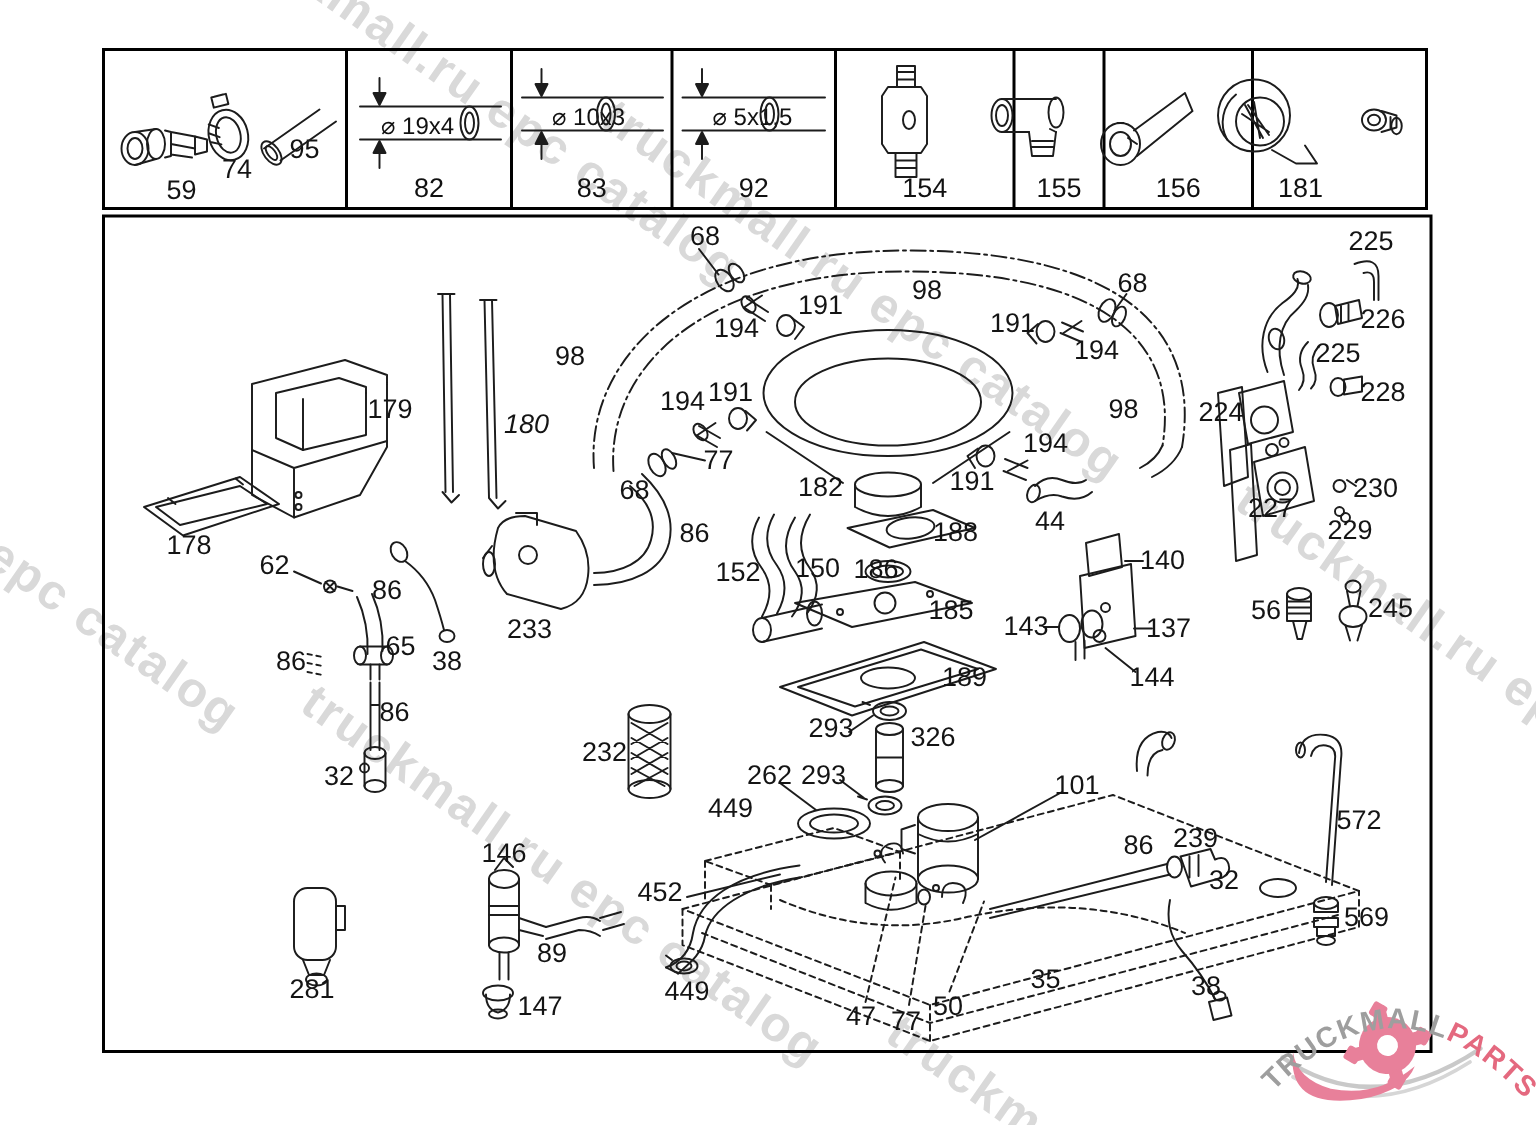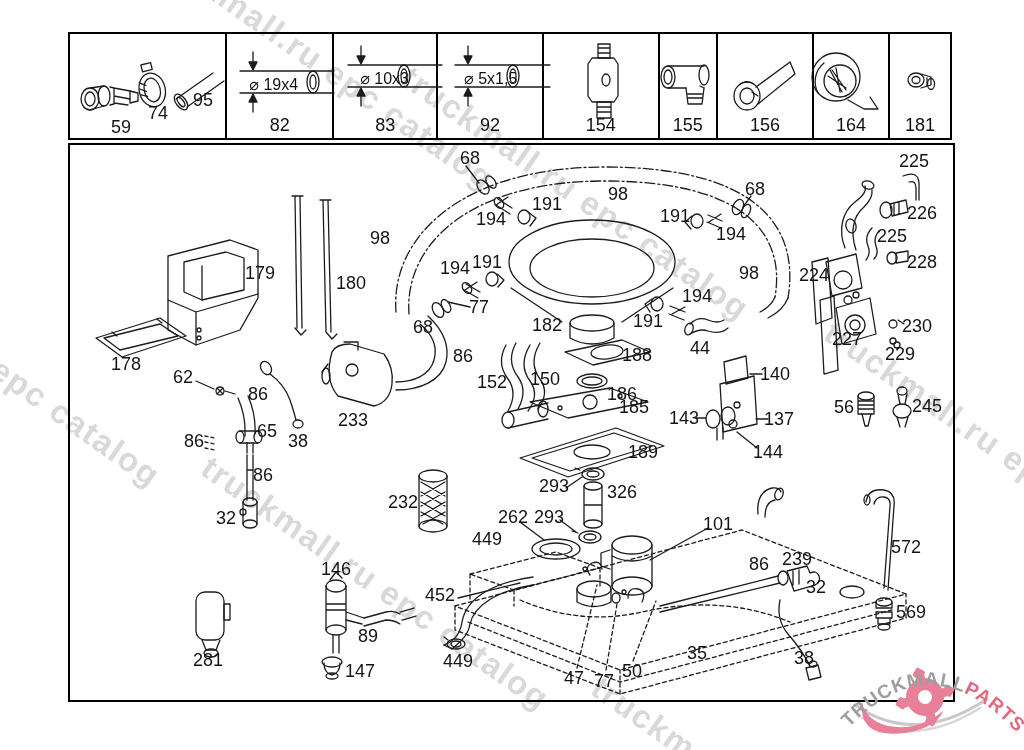--- a/index.html
+++ b/index.html
@@ -68,23 +68,20 @@
       <div class="cell-id">92</div>
     </div>
     <div class="cell c5">
       <div class="cell-id">154</div>
     </div>
     <div class="cell c6">
       <div class="cell-id">155</div>
     </div>
     <div class="cell c7">
       <div class="cell-id">156</div>
-    </div>
-    <div class="cell c8">
-      <div class="cell-id">164</div>
     </div>
     <div class="cell c9">
       <div class="cell-id">181</div>
     </div>
   </div>
 
   <div id="main-box"></div>
 
   <svg id="art" width="1024" height="750" viewBox="0 0 1024 750" xmlns="http://www.w3.org/2000/svg">
     <g stroke="#1c1c1c" stroke-width="1.3" fill="none" stroke-linecap="round" stroke-linejoin="round">
@@ -506,31 +503,31 @@
       <div class="plabel" style="left: 749px; top: 273px;">98</div>
       <div class="plabel" style="left: 914px; top: 161px;">225</div>
       <div class="plabel" style="left: 922px; top: 213px;">226</div>
       <div class="plabel" style="left: 892px; top: 236px;">225</div>
       <div class="plabel" style="left: 814px; top: 243px; margin-top: 32px;">224</div>
       <div class="plabel" style="left: 922px; top: 262px;">228</div>
       <div class="plabel" style="left: 917px; top: 326px;">230</div>
       <div class="plabel" style="left: 847px; top: 339px;">227</div>
       <div class="plabel" style="left: 900px; top: 354px;">229</div>
       <div class="plabel" style="left: 260px; top: 273px;">179</div>
-      <div class="plabel" style="left: 351px; top: 283px;">180</div>
+      <div class="plabel" style="left: 351px; top: 283px; font-style: italic;">180</div>
       <div class="plabel" style="left: 126px; top: 364px;">178</div>
       <div class="plabel" style="left: 183px; top: 377px;">62</div>
       <div class="plabel" style="left: 455px; top: 268px;">194</div>
       <div class="plabel" style="left: 487px; top: 262px;">191</div>
       <div class="plabel" style="left: 479px; top: 307px;">77</div>
       <div class="plabel" style="left: 423px; top: 327px;">68</div>
       <div class="plabel" style="left: 463px; top: 356px;">86</div>
       <div class="plabel" style="left: 547px; top: 325px;">182</div>
       <div class="plabel" style="left: 637px; top: 355px;">188</div>
-      <div class="plabel" style="left: 622px; top: 380px; margin-top: 14px;">186</div>
+      <div class="plabel" style="left: 584px; top: 380px;">186</div>
       <div class="plabel" style="left: 634px; top: 407px;">185</div>
       <div class="plabel" style="left: 643px; top: 452px;">189</div>
       <div class="plabel" style="left: 492px; top: 382px;">152</div>
       <div class="plabel" style="left: 545px; top: 379px;">150</div>
       <div class="plabel" style="left: 648px; top: 321px;">191</div>
       <div class="plabel" style="left: 697px; top: 296px;">194</div>
       <div class="plabel" style="left: 700px; top: 348px;">44</div>
       <div class="plabel" style="left: 775px; top: 374px;">140</div>
       <div class="plabel" style="left: 684px; top: 418px;">143</div>
       <div class="plabel" style="left: 779px; top: 419px;">137</div>

